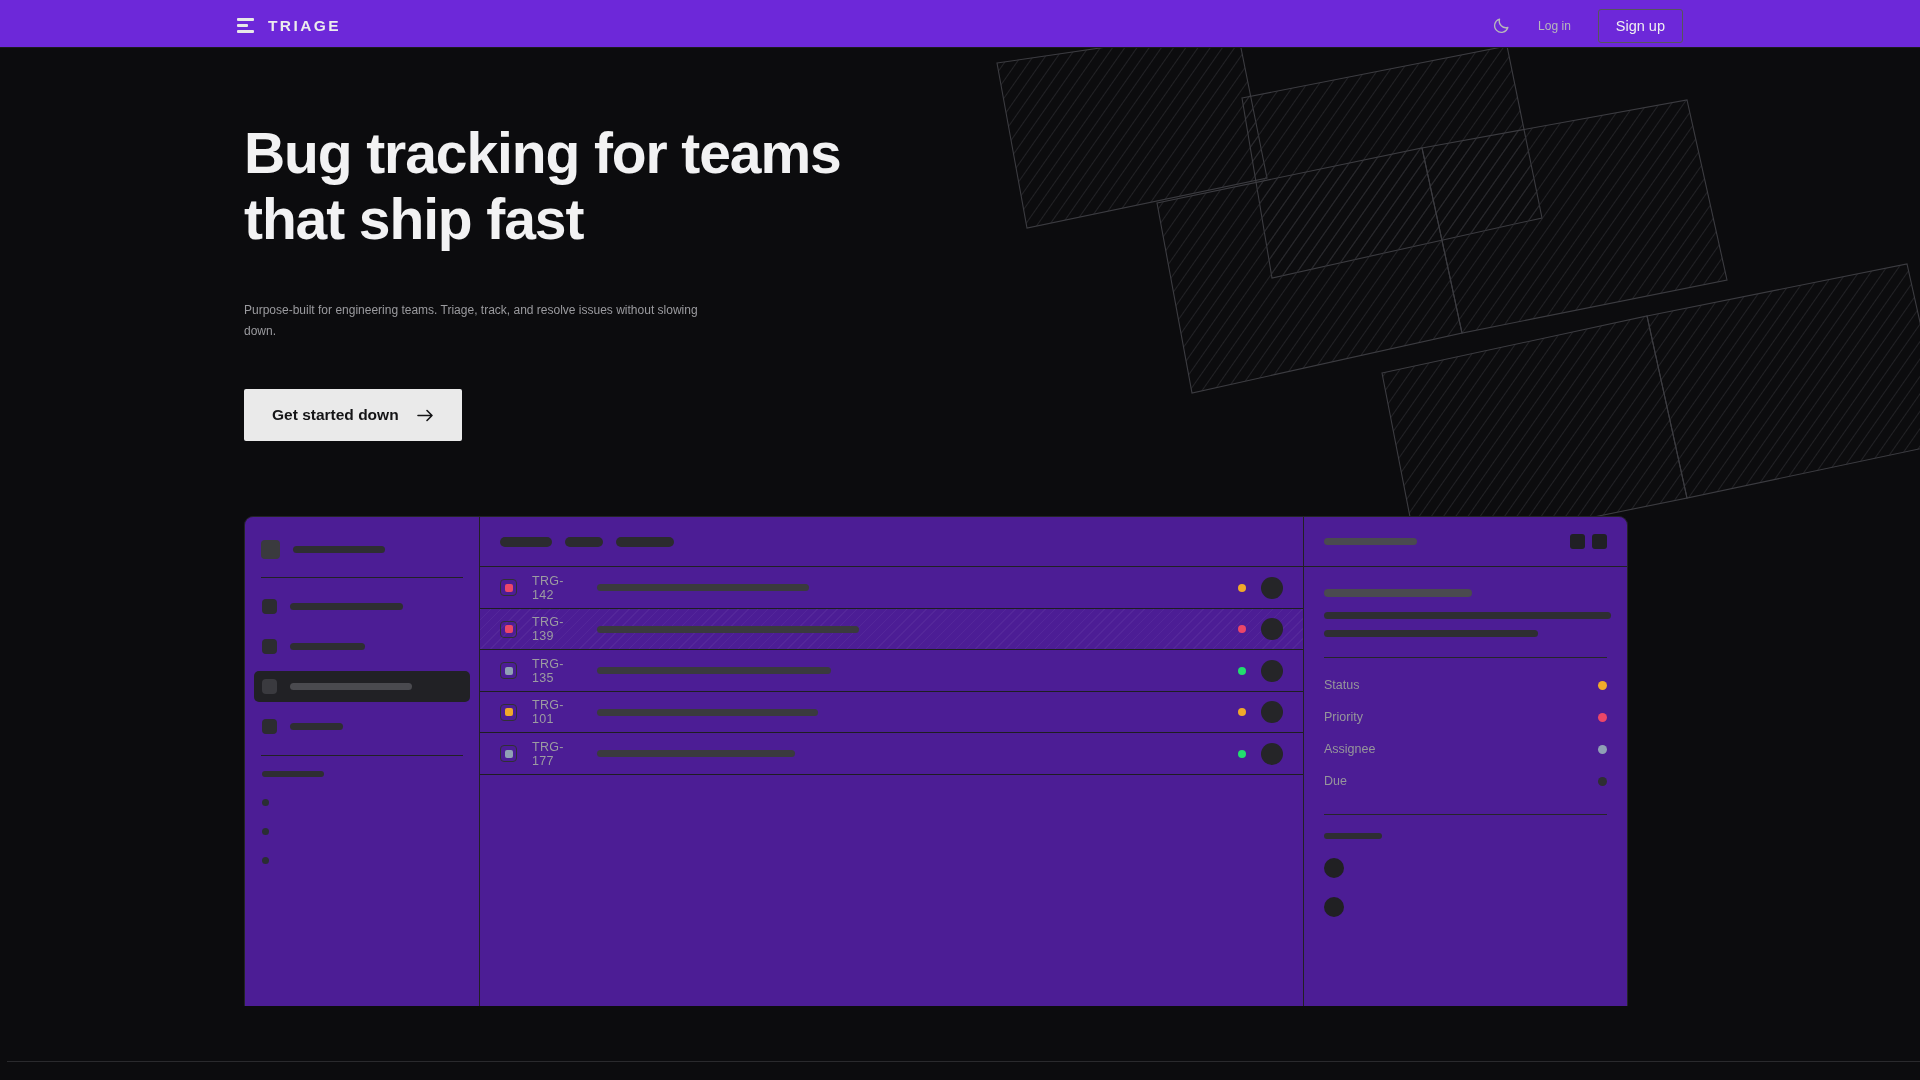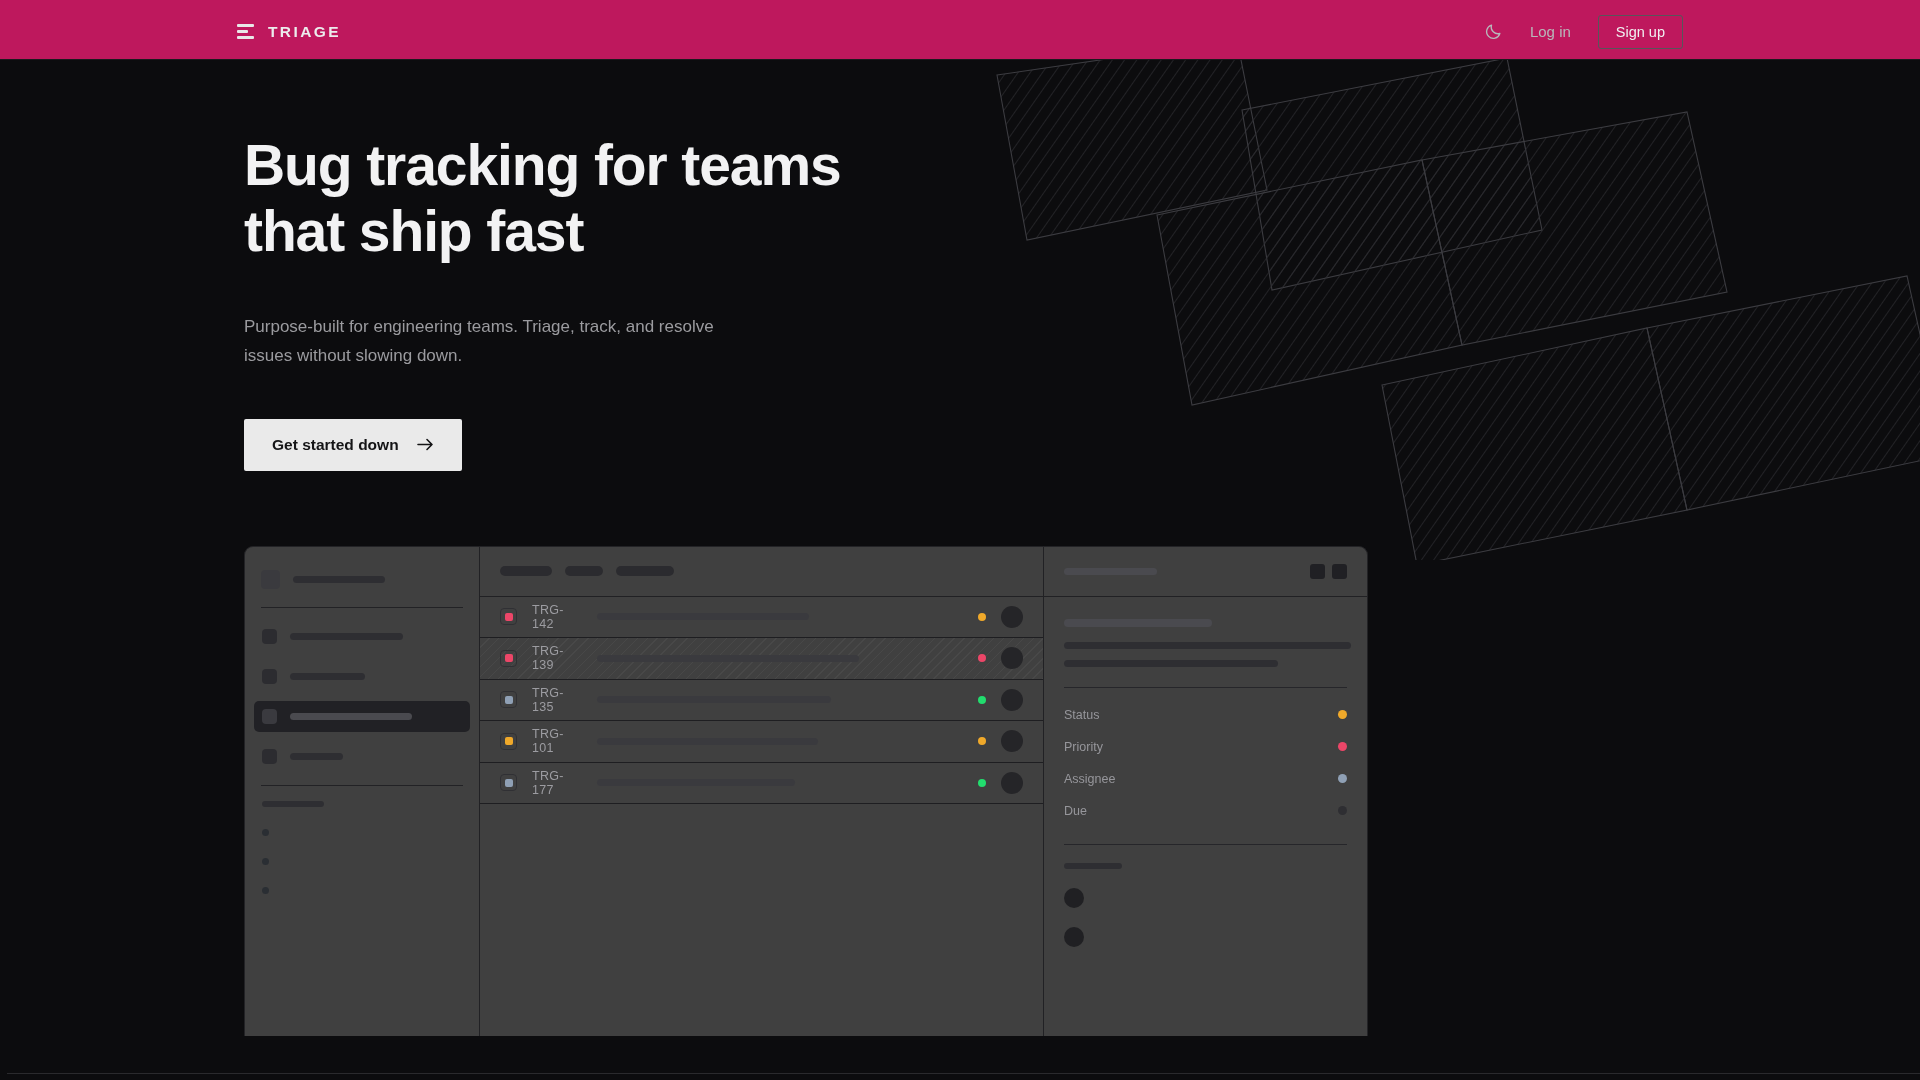--- a/index.html
+++ b/index.html
@@ -6,39 +6,39 @@
   html, body {
     width:1920px; height:1080px;
     background:#0c0c0e;
     font-family:"Liberation Sans", sans-serif;
     overflow:hidden;
   }
 
   
   .nav {
     position:relative; z-index:20;
-    height:60px;
-    background:#be185d;
+    height:48px;
+    background:#6d28d9;
     border-bottom:1px solid #1a1a1d;
     display:flex; align-items:center;
     padding:4px 237px 0 237px;
   }
   .nav-left { display:flex; align-items:center; gap:14px; }
   .logo-mark { display:flex; flex-direction:column; gap:3px; width:17px; }
   .logo-mark i { display:block; height:3px; background:#e8e8e8; border-radius:1px; }
   .logo-mark i:nth-child(1){ width:17px; }
   .logo-mark i:nth-child(2){ width:11px; }
   .logo-mark i:nth-child(3){ width:17px; }
   .logo-word {
     color:#ececed; font-size:15.5px; font-weight:bold;
     letter-spacing:2.4px;
   }
   .nav-right { margin-left:auto; display:flex; align-items:center; gap:27px; }
   .moon-icon { width:19px; height:19px; display:block; }
-  .nav-link { color:#b8b8bb; font-size:15px; text-decoration:none; }
+  .nav-link { color:#b8b8bb; font-size:12px; text-decoration:none; }
   .signup-btn {
     border:1px solid #56565a; background:transparent;
     color:#f0f0f1; font-size:14.5px;
     padding:8px 17px; border-radius:3px;
     font-family:inherit; cursor:pointer;
   }
 
   
   .hero { position:relative; height:1017px; overflow:hidden;margin-left:7px; }
 
@@ -53,41 +53,41 @@
     color:#f2f2f3;
     font-size:57px;
     line-height:1.16;
     font-weight:bold;
     letter-spacing:-1.1px;
     max-width:720px;
   }
   .hero-sub {
     margin-top:48px;
     color:#9b9b9f;
-    font-size:17px;
+    font-size:12px;
     line-height:1.72;
     max-width:480px;
   }
   .cta {
     margin-top:48px;
     display:inline-flex; align-items:center; gap:18px;
     background:#eaeaea; color:#141416;
     border:none; border-radius:2px;
     padding:17px 28px;
     font-size:15.5px; font-weight:bold;
     font-family:inherit; cursor:pointer;
   }
   .cta svg { display:block; }
 
   
   .mock {
     position:relative; z-index:5;
     margin:75px 0 0 237px;
-    width:1124px; height:490px;
-    background:#404040;
+    width:1384px; height:490px;
+    background:#4c1d95;
     border:1px solid #232326;
     border-radius:9px 9px 0 0;
     border-bottom:none;
     display:flex;
     overflow:hidden;
   }
 
   
   .mk-side { width:235px; border-right:1px solid #212124; flex:none; padding:14px 0 0 0; }
   .mk-side-head { display:flex; align-items:center; gap:13px; padding:9px 16px 18px 16px; }

